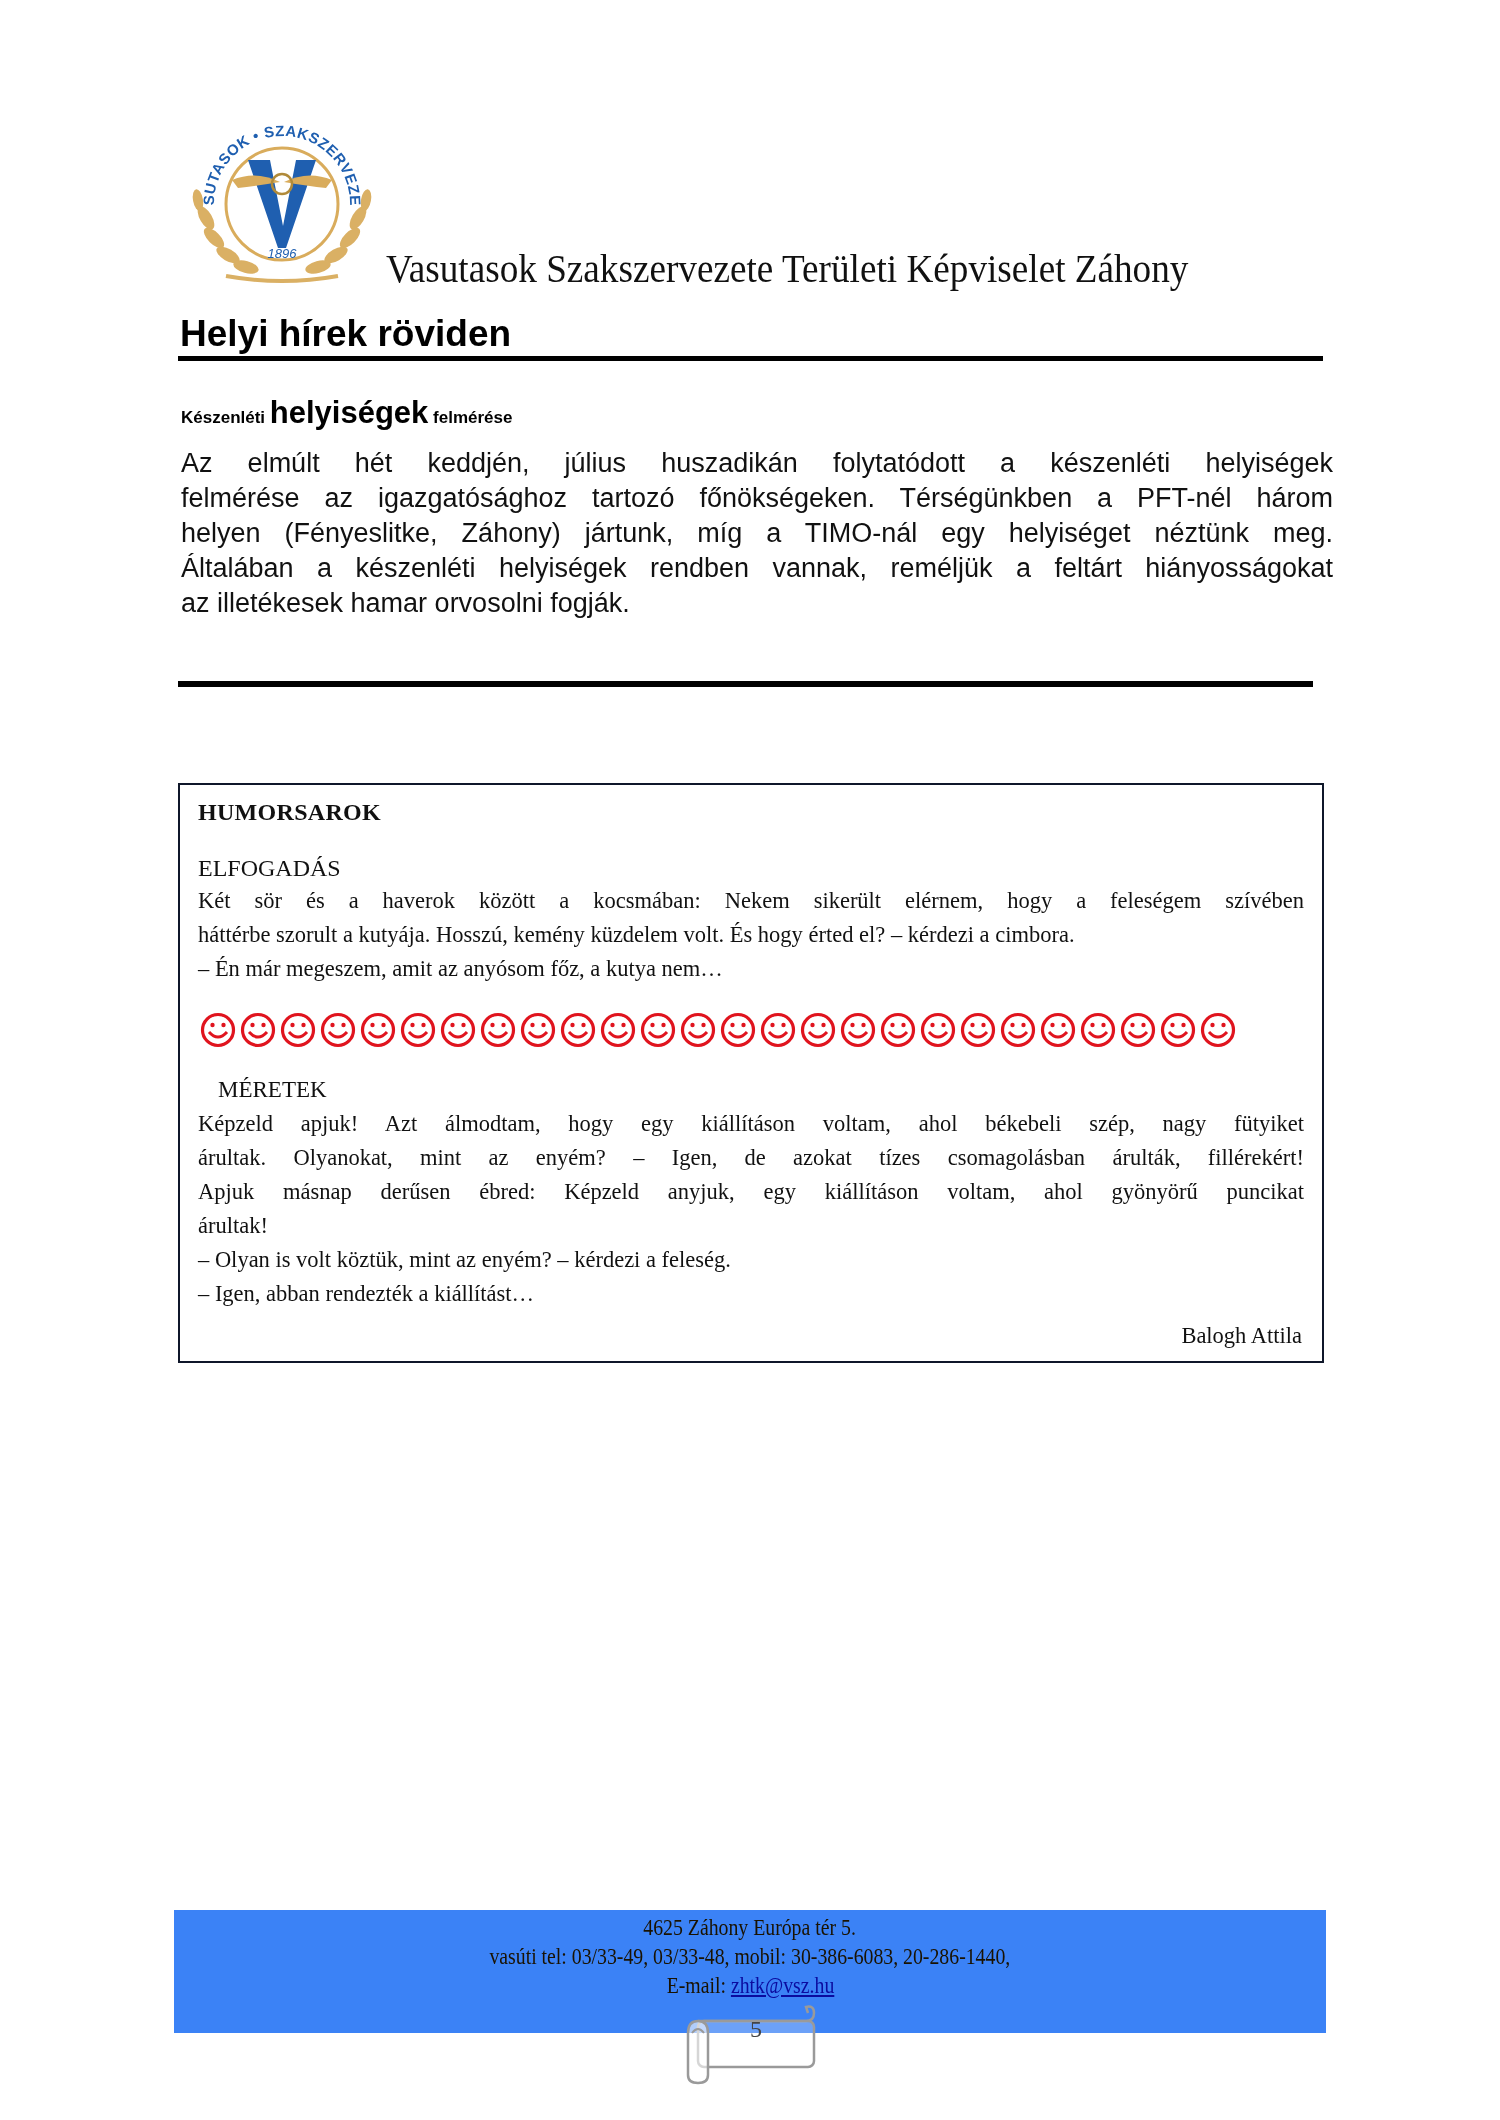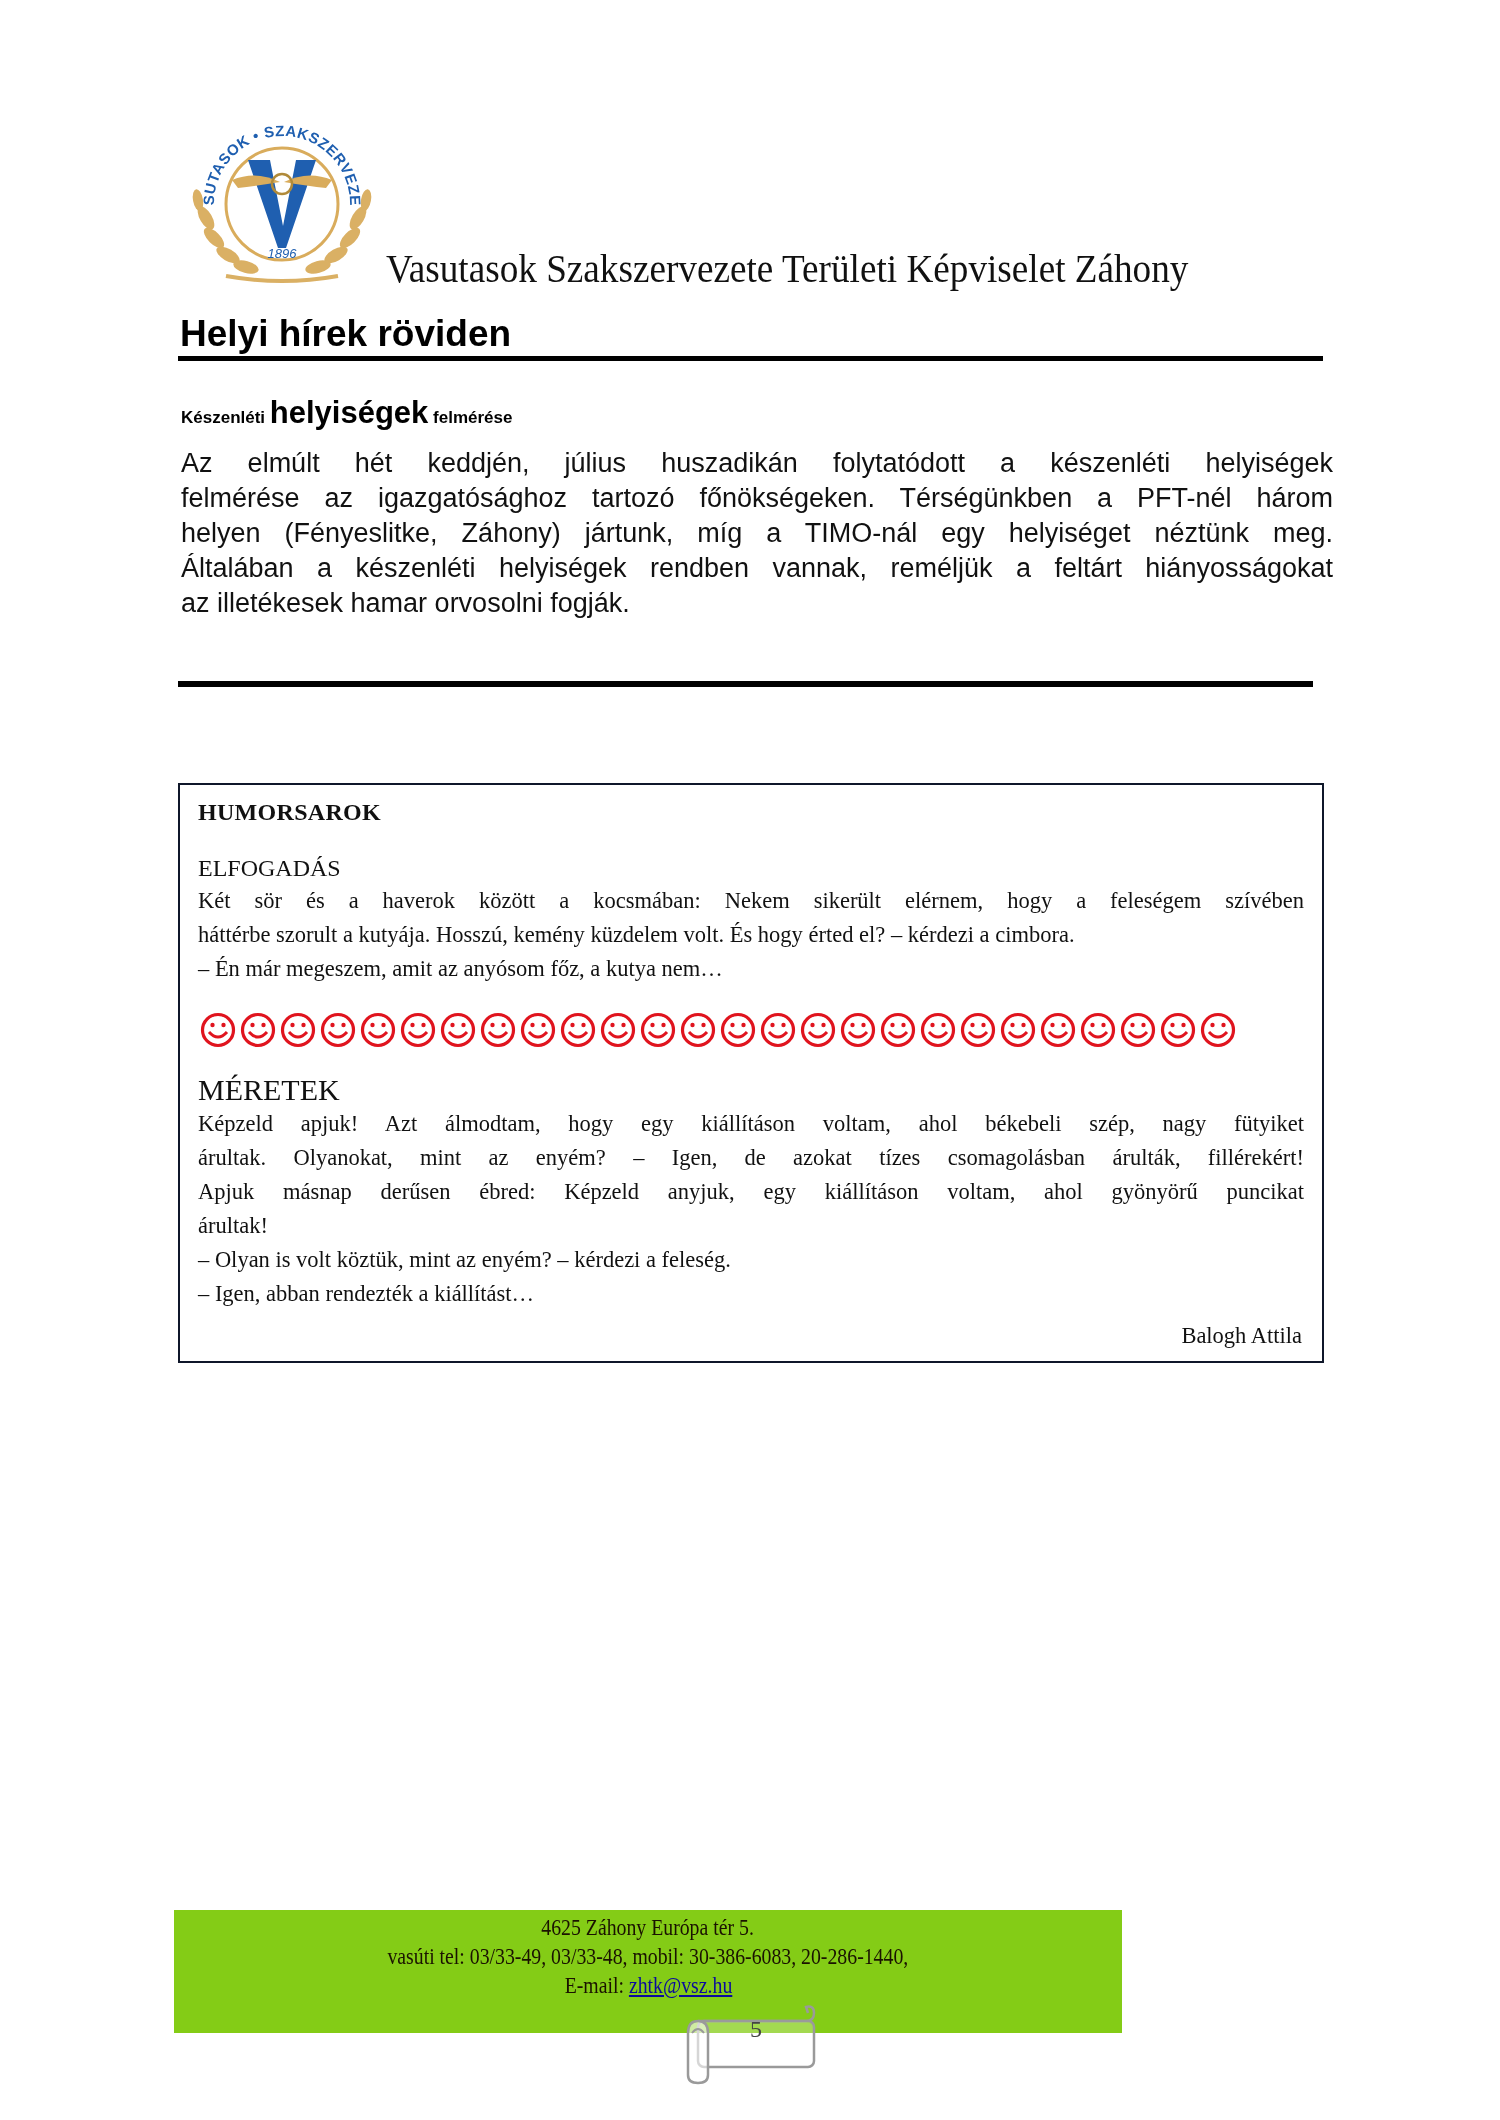--- a/index.html
+++ b/index.html
@@ -29,25 +29,25 @@
 
   #humor-box { left:178px; top:783px; width:1142px; height:576px; border:2px solid #0f172a; background:#fff; }
   .hb { position:absolute; left:18px; width:1106px; color:#111; font-family:"Liberation Serif","DejaVu Serif",serif; }
   #humor-title { top:12px; font-size:24px; font-weight:bold; line-height:30px; letter-spacing:0.3px; }
   #joke1-title { top:68px; font-size:24px; line-height:30px; }
   .jl { display:block; font-size:22.5px; line-height:34px; height:34px; white-space:nowrap; text-align:justify; text-align-last:justify; }
   .jl.l { text-align-last:left; }
   #joke1-body { top:99px; }
   #smileys { position:absolute; left:20px; top:227px; height:38px; display:flex; }
   .smiley { width:36px; height:36px; margin-right:4px; }
-  #joke2-title { top:290px; font-size:30px; line-height:30px; }
+  #joke2-title { top:290px; font-size:23px; line-height:30px;margin-left:20px; }
   #joke2-body { top:322px; }
   #author { position:absolute; right:20px; top:536px; font-size:22.5px; line-height:30px; color:#111; font-family:"Liberation Serif","DejaVu Serif",serif; }
 
-  #footer { left:174px; top:1910px; width:948px; height:123px; background:#84cc16; }
+  #footer { left:174px; top:1910px; width:1152px; height:123px; background:#3b82f6; }
   .fl { position:absolute; left:0; width:100%; text-align:center; font-family:"Liberation Serif","DejaVu Serif",serif;
         font-size:23px; line-height:28px; color:#1a1200; white-space:nowrap; }
   .fl span.inner { display:inline-block; transform:scaleX(0.86); }
   #fl1 { top:4px; }
   #fl2 { top:33px; }
   #fl3 { top:62px; }
   #email-link { color:#0b0b9e; text-decoration:underline; }
 
   #page-scroll { left:684px; top:2003px; width:134px; height:82px; }
   #page-number { left:736px; top:2016px; width:40px; text-align:center; font-family:"Liberation Serif","DejaVu Serif",serif; font-size:24px; color:#444; }

